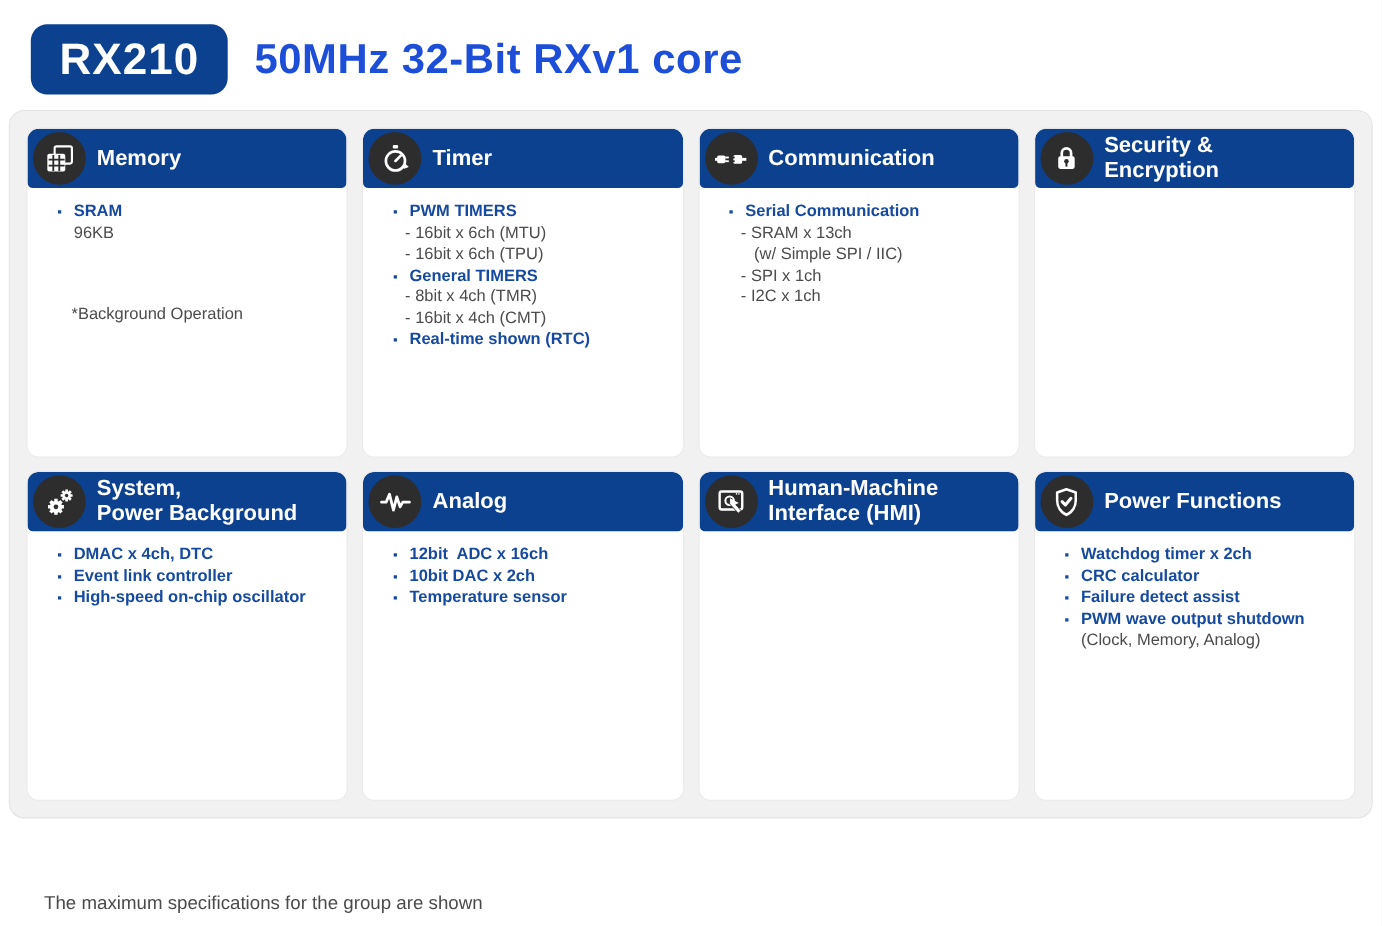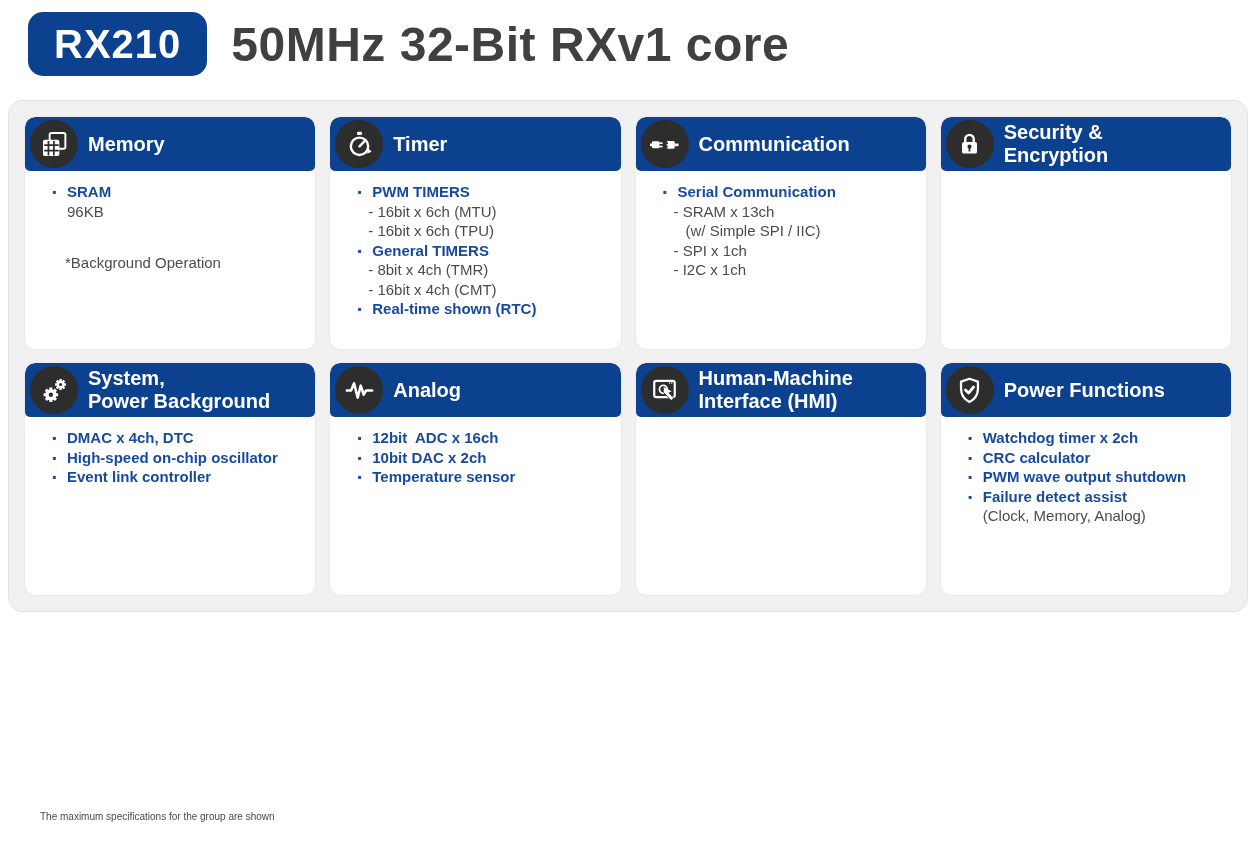--- a/index.html
+++ b/index.html
@@ -8,29 +8,29 @@
     --circle:#2d2d2d;
     --panel:#f1f1f2;
     --gray:#4c4c4c;
   }
   *{box-sizing:border-box}
   html,body{margin:0;padding:0}
   body{
     width:1256px;height:842px;position:relative;background:#ffffff;
     font-family:"Liberation Sans", sans-serif;
   }
-  .top-header{position:absolute;left:28px;top:12px;display:flex;align-items:center;gap:24px}
+  .top-header{position:absolute;left:28px;top:22px;display:flex;align-items:center;gap:24px}
   .badge{
     background:var(--blue);color:#fff;font-weight:bold;font-size:40px;
     padding:8px 26px;border-radius:15px;letter-spacing:1px;line-height:1.2;
   }
-  .page-title{font-size:48px;font-weight:bold;color:#404040;letter-spacing:.5px}
+  .page-title{font-size:38px;font-weight:bold;color:#1d4ed8;letter-spacing:.5px}
 
   .panel{
-    position:absolute;left:8px;top:100px;width:1240px;height:512px;
+    position:absolute;left:8px;top:100px;width:1240px;height:644px;
     background:var(--panel);border:1px solid #e4e4e4;border-radius:14px;
     padding:16px;display:grid;grid-template-columns:repeat(4,1fr);
     grid-template-rows:1fr 1fr;gap:14px 15px;
   }
   .card{
     background:#fff;border-radius:10px;display:flex;flex-direction:column;
     overflow:hidden;box-shadow:0 0 0 1px #eaeaea;
   }
   .card-header{
     background:var(--blue);border-radius:10px 10px 5px 5px;height:54px;
@@ -44,22 +44,22 @@
   .card-title{color:#fff;font-weight:bold;font-size:20px;line-height:1.13;white-space:pre-line}
   .card-body{padding:11px 10px 0 26px;font-size:15px;color:var(--gray)}
   .line{line-height:19.5px;white-space:pre-wrap}
   .line.h{color:var(--accent);font-weight:bold;position:relative;padding-left:16px}
   .line.h::before{content:"▪";position:absolute;left:1px;top:1px;font-size:12px}
   .line.s{padding-left:12px}
   .line.i{padding-left:16px}
   .line.i2{padding-left:24px}
   .cols{display:flex}
   .cols .col:first-child{width:148px;flex:none}
-  .footnote{margin-top:32px;padding-left:14px;line-height:19.5px}
-  .footer-note{position:absolute;left:40px;top:811px;font-size:10px;color:#4a4a4a}
+  .footnote{margin-top:55px;padding-left:14px;line-height:19.5px}
+  .footer-note{position:absolute;left:40px;top:811px;font-size:17px;color:#4a4a4a}
 </style>
 </head>
 <body>
 
 <div class="top-header">
   <div class="badge">RX210</div>
   <div class="page-title">50MHz 32-Bit RXv1 core</div>
 </div>
 
 <div class="panel">
@@ -173,22 +173,22 @@
           </g>
           <circle cx="17" cy="7" r="3.2" fill="#fff"></circle>
           <circle cx="17" cy="7" r="1.3" fill="#2d2d2d"></circle>
         </svg>
       </div>
       <div class="card-title">System,
 Power Background</div>
     </div>
     <div class="card-body">
         <div class="line h">DMAC x 4ch, DTC</div>
+        <div class="line h">Event link controller</div>
         <div class="line h">High-speed on-chip oscillator</div>
-        <div class="line h">Event link controller</div>
       </div>
   </div>
 
   <div class="card">
     <div class="card-header">
       <div class="icon-circle">
         <svg viewBox="0 0 24 24">
           <polyline points="1.5,12 5,12 7.5,6 10.5,18 13,8 15.5,15.5 17.5,12 22.5,12" fill="none" stroke="#fff" stroke-width="2.1" stroke-linecap="round" stroke-linejoin="round"></polyline>
         </svg>
       </div>
@@ -224,21 +224,21 @@
         <svg viewBox="0 0 24 24">
           <path d="M12,2.3 L19,4.7 V10.6 C19,15.9 16.1,19.5 12,21.6 C7.9,19.5 5,15.9 5,10.6 V4.7 Z" fill="none" stroke="#fff" stroke-width="1.9" stroke-linejoin="round"></path>
           <polyline points="8.7,11.6 11.2,14.1 15.4,9.1" fill="none" stroke="#fff" stroke-width="2.3" stroke-linecap="round" stroke-linejoin="round"></polyline>
         </svg>
       </div>
       <div class="card-title">Power Functions</div>
     </div>
     <div class="card-body">
         <div class="line h">Watchdog timer x 2ch</div>
         <div class="line h">CRC calculator</div>
+        <div class="line h">Failure detect assist</div>
         <div class="line h">PWM wave output shutdown</div>
-        <div class="line h">Failure detect assist</div>
         <div class="line i">(Clock, Memory, Analog)</div>
       </div>
   </div>
 
 </div>
 
 <div class="footer-note">The maximum specifications for the group are shown</div>
 
 </body></html>

